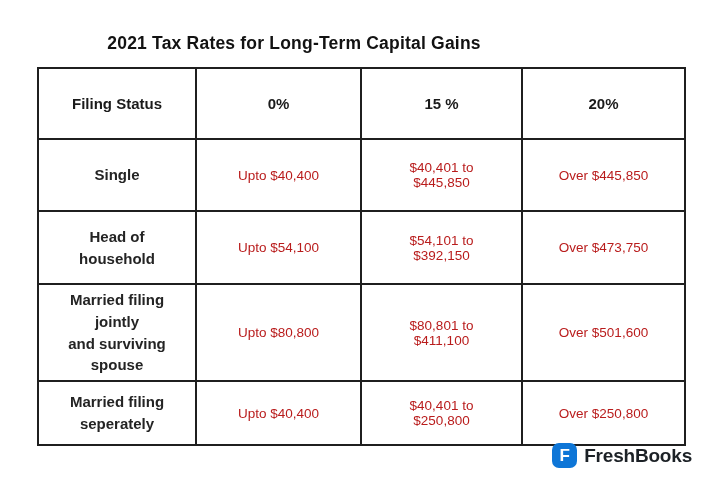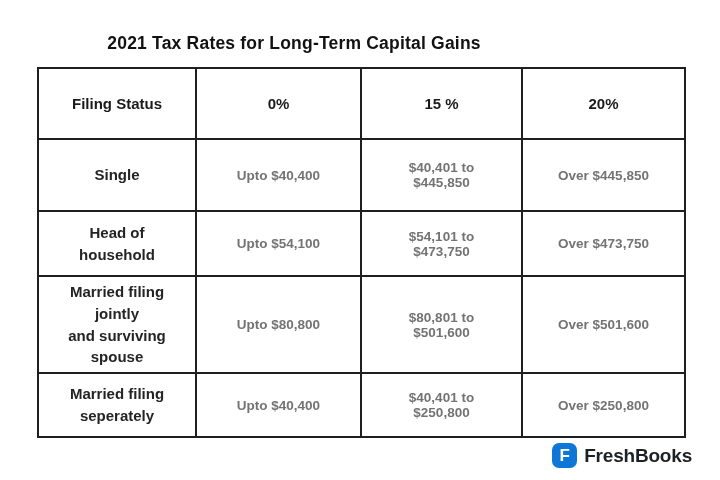--- a/index.html
+++ b/index.html
@@ -30,38 +30,38 @@
   }
   .tax-table th, .tax-table td {
     border: 2px solid #1f1f1f;
     text-align: center;
     vertical-align: middle;
     padding: 4px 21px;
     white-space: pre-line;
   }
   .tax-table thead tr { height: 71px; }
   .tax-table tbody tr.r1 { height: 72px; }
-  .tax-table tbody tr.r2 { height: 65px; }
+  .tax-table tbody tr.r2 { height: 73px; }
   .tax-table tbody tr.r3 { height: 56px; }
   .tax-table tbody tr.r4 { height: 64px; }
   .tax-table th {
     font-size: 15px;
     font-weight: bold;
     color: #1b1b1b;
   }
   .tax-table td.filing {
     font-size: 15px;
     font-weight: bold;
     color: #242424;
     line-height: 1.45;
   }
   .tax-table td.val {
     font-size: 13.5px;
-    font-weight: bold;
-    color: #737373;
+    font-weight: normal;
+    color: #b91c1c;
   }
   .brand {
     position: absolute;
     right: 28px; bottom: 12px;
     display: flex;
     align-items: center;
     gap: 7px;
   }
   .brand-icon {
     width: 25px; height: 25px;
@@ -105,28 +105,28 @@
   <tbody>
     <tr class="r1">
       <td class="filing">Single</td>
       <td class="val">Upto $40,400</td>
       <td class="val">$40,401 to $445,850</td>
       <td class="val">Over $445,850</td>
     </tr>
     <tr class="r2">
       <td class="filing">Head of household</td>
       <td class="val">Upto $54,100</td>
-      <td class="val">$54,101 to $473,750</td>
+      <td class="val">$54,101 to $392,150</td>
       <td class="val">Over $473,750</td>
     </tr>
     <tr class="r3">
       <td class="filing">Married filing jointly
 and surviving spouse</td>
       <td class="val">Upto $80,800</td>
-      <td class="val">$80,801 to $501,600</td>
+      <td class="val">$80,801 to $411,100</td>
       <td class="val">Over $501,600</td>
     </tr>
     <tr class="r4">
       <td class="filing">Married filing
 seperately</td>
       <td class="val">Upto $40,400</td>
       <td class="val">$40,401 to $250,800</td>
       <td class="val">Over $250,800</td>
     </tr>
   </tbody>

